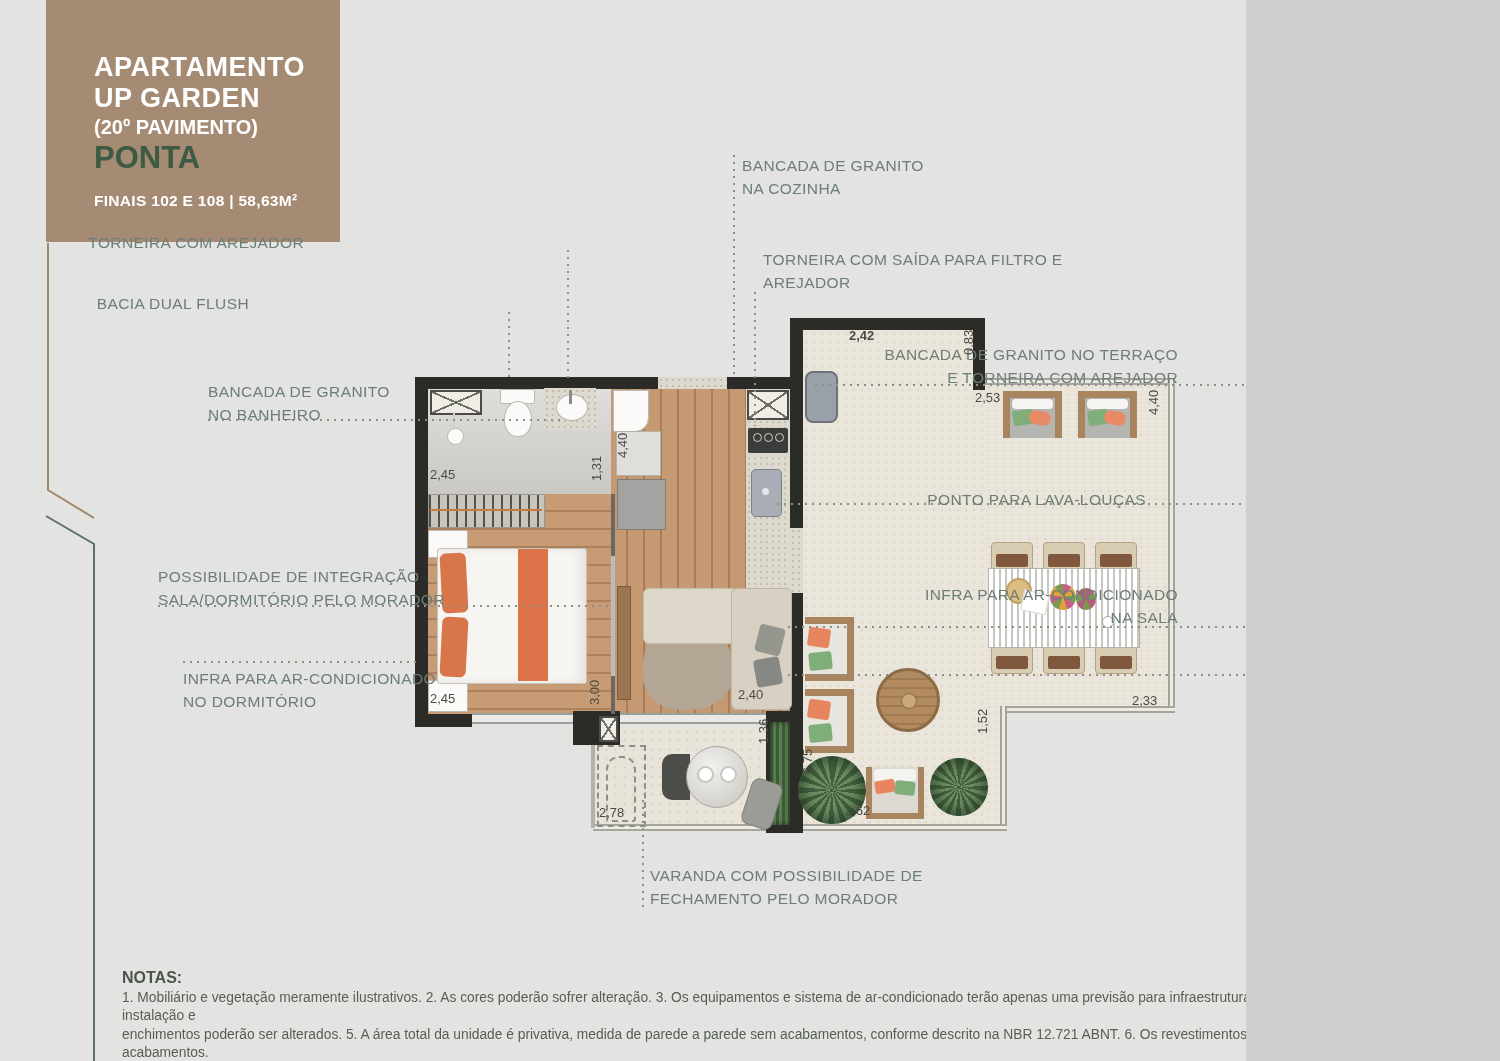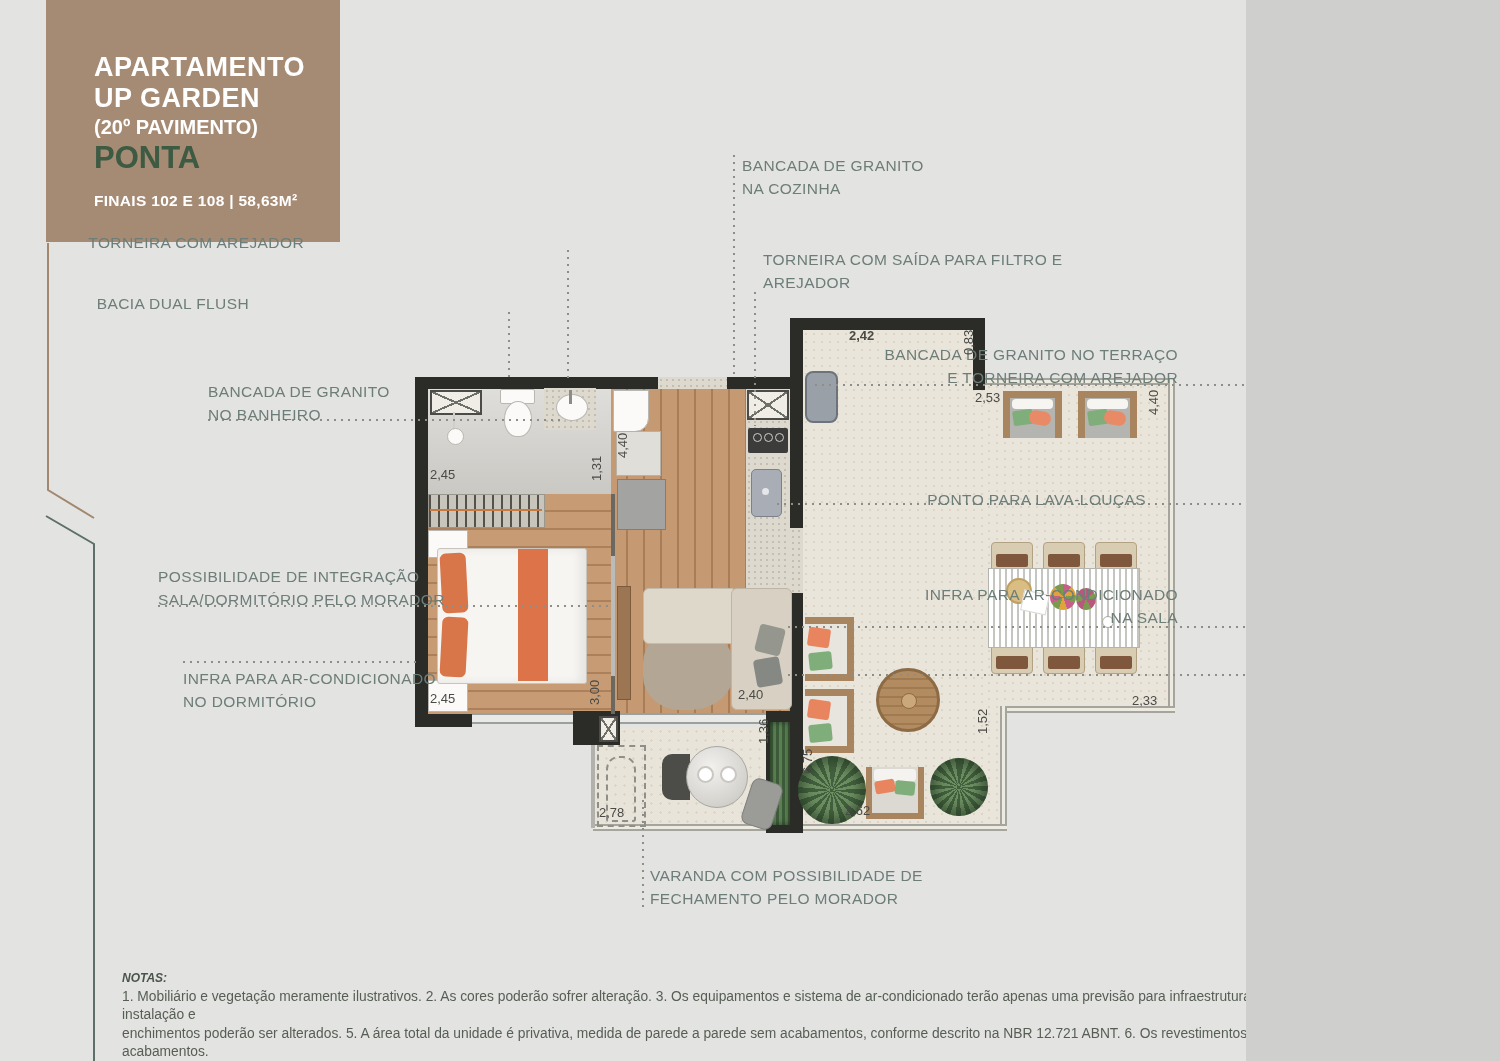--- a/index.html
+++ b/index.html
@@ -57,21 +57,21 @@
   .dashedbox{position:absolute;border:2px dashed #8f8f89;}
   
   .panel{position:absolute;left:46px;top:0;width:294px;height:242px;background:#a68b74;
          color:#ffffff;box-sizing:border-box;padding:52px 0 0 48px;}
   .panel .t1{font-size:27px;font-weight:bold;letter-spacing:.5px;line-height:31px;}
   .panel .t2{font-size:20px;font-weight:bold;line-height:26px;}
   .panel .t3{font-size:31px;font-weight:bold;color:#3d5a42;line-height:36px;}
   .panel .t4{font-size:15.5px;font-weight:bold;margin-top:16px;letter-spacing:.3px;}
   
   .notes{position:absolute;left:122px;top:969px;width:1350px;color:#565e55;font-size:13.8px;line-height:18.5px;}
-  .notes b{color:#4b544c;font-size:12px;font-style:italic;}
+  .notes b{color:#4b544c;font-size:16px;}
 </style>
 </head>
 <body>
 
 <div class="canvas">
 
   <svg class="abs" style="left:0;top:0;" width="130" height="1061" viewBox="0 0 130 1061">
     <polyline points="48,243 48,490 94,518" fill="none" stroke="#a1886f" stroke-width="2"></polyline>
     <polyline points="46,516 94,544 94,1061" fill="none" stroke="#5c7069" stroke-width="2"></polyline>
   </svg>

